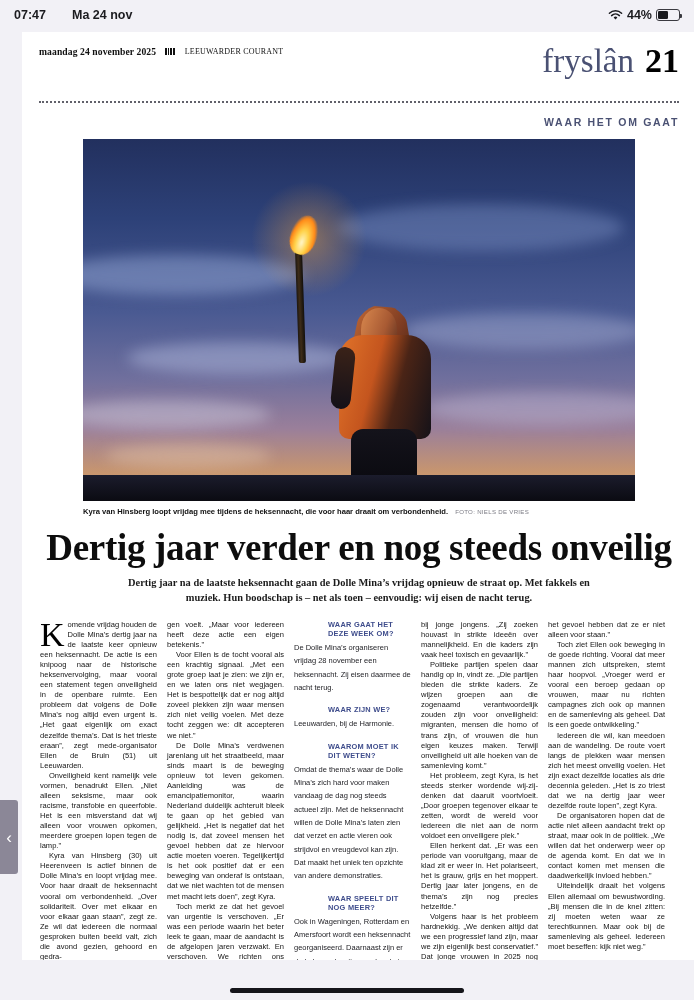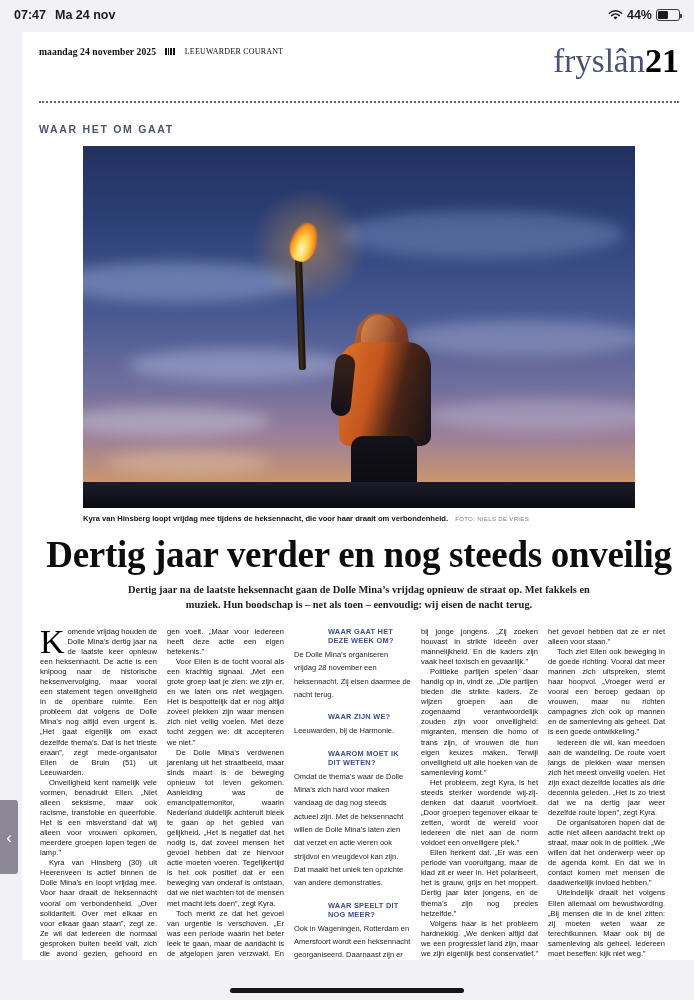--- a/index.html
+++ b/index.html
@@ -12,21 +12,21 @@
 
   
   .statusbar {
     height: 30px;
     display: flex; align-items: center;
     padding: 0 14px;
     background: #f2f1f6;
     font-family: "Liberation Sans", sans-serif;
     font-size: 12.5px; font-weight: 600; color: #1b1b1f;
   }
-  .sb-left { display: flex; align-items: flex-start; gap: 9px; }
+  .sb-left { display: flex; align-items: flex-start; gap: 26px; }
   .sb-spacer { flex: 1; }
   .sb-right { display: flex; align-items: center; gap: 4px; }
   .wifi { display: inline-block; width: 15px; height: 11px; position: relative; }
   .wifi svg { display: block; }
   .battery {
     width: 24px; height: 11.5px; border: 1.3px solid #3a3a40;
     border-radius: 3px; position: relative; display: inline-block;
   }
   .battery::after {
     content: ""; position: absolute; right: -3.4px; top: 3.3px;
@@ -70,38 +70,38 @@
     letter-spacing: .1px;
   }
   .mast-brand { display: flex; align-items: center; gap: 10px; }
   .bars { display: flex; gap: 1.1px; }
   .bars i { display: block; width: 1.6px; height: 7.5px; background: #111; }
   .mast-brandname {
     font-family: "Liberation Serif", serif;
     font-size: 8px; font-weight: 400; color: #111;
     letter-spacing: .2px;
   }
-  .mast-right { margin-left: auto; display: flex; align-items: baseline; }
+  .mast-right { margin-left: auto; display: flex; align-items: baseline; gap: 11px; }
   .fryslan {
     font-family: "Liberation Serif", serif;
     font-size: 33px; color: #4a5173; line-height: 1; font-weight: 400;
   }
   .pagenum-top {
     font-family: "Liberation Serif", serif;
     font-size: 34px; font-weight: 700; color: #000; line-height: 1;
   }
 
   .dotrule {
     height: 2px; margin-top: 7px;
     border-top: 2px dotted #3a3a45; opacity: .8;
   }
 
   
   .kicker {
-    text-align: left; margin-top: 20px;
+    text-align: right; margin-top: 13px;
     font-family: "Liberation Sans", sans-serif;
     font-size: 10.5px; font-weight: 700; letter-spacing: 1.7px;
     color: #4a5173;
   }
 
   
   .photo-wrap { margin: 11px 44px 0 44px; }
   .photo {
     position: relative; width: 100%; height: 362px; overflow: hidden;
     background: linear-gradient(#22305e 0%, #2d4178 22%, #4a5a92 48%,

